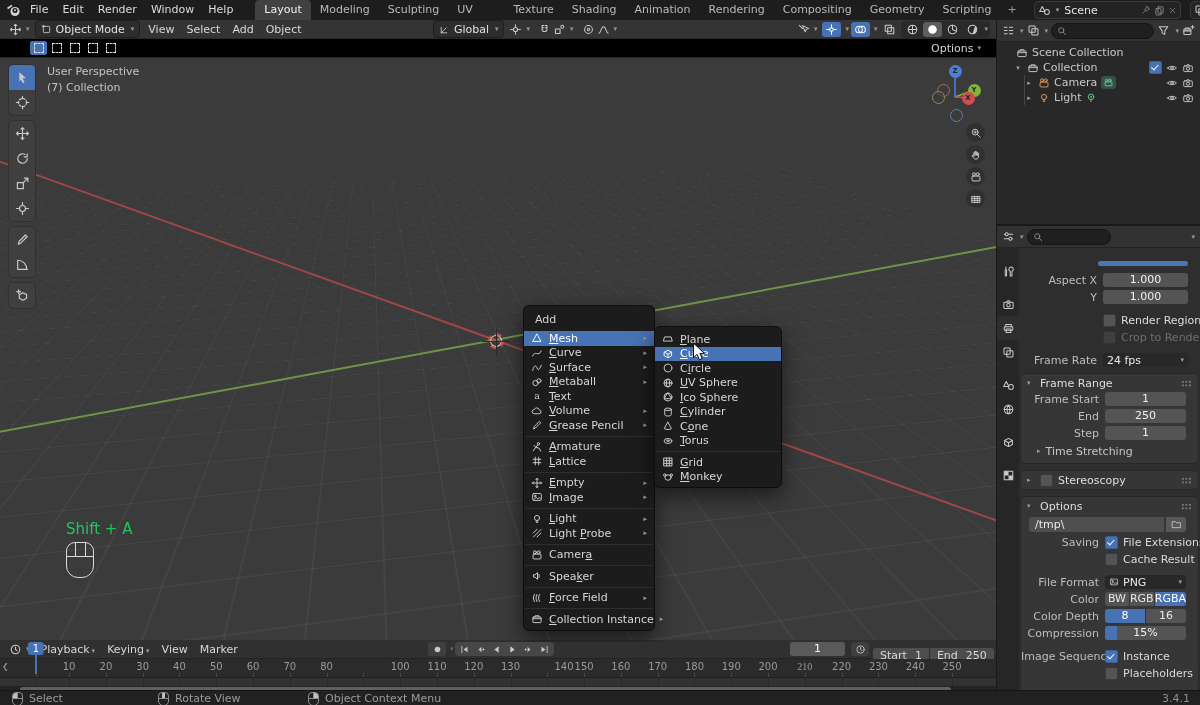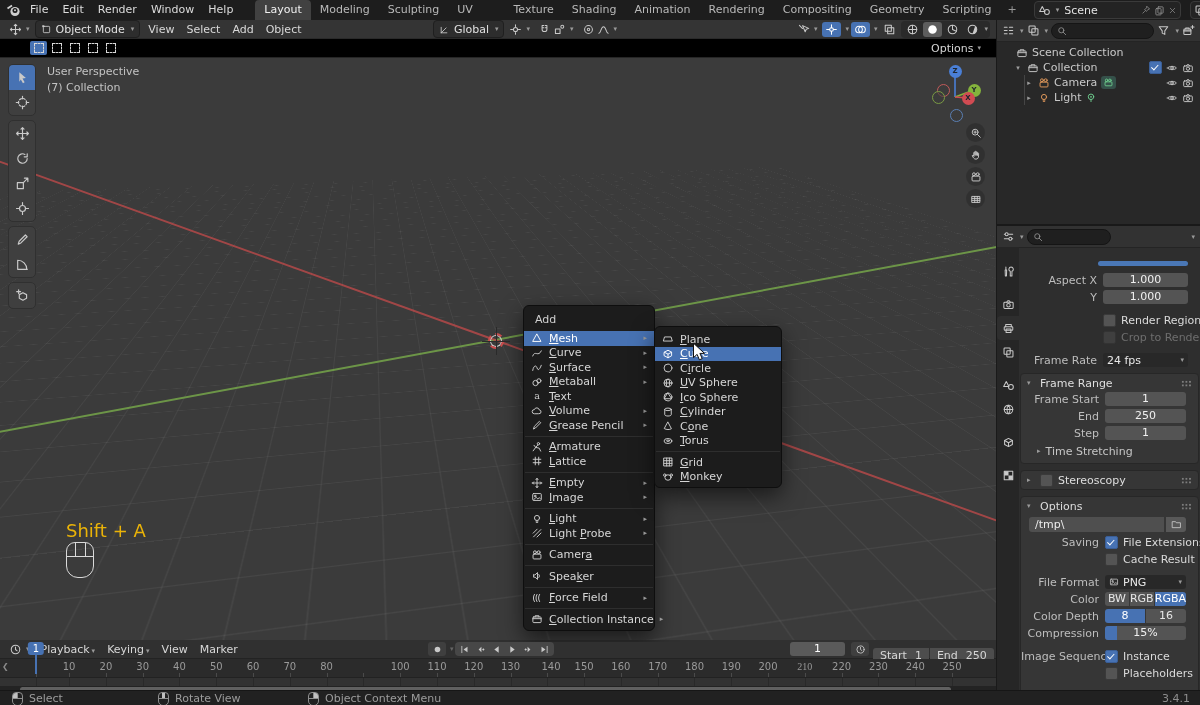--- a/index.html
+++ b/index.html
@@ -65,21 +65,21 @@
   .tool.active{background:#4772b3}
   
   .ball{position:absolute;border-radius:50%;display:flex;align-items:center;justify-content:center;
         font-size:7px;font-weight:bold;color:#20262e}
   .ball.pos{width:13px;height:13px}
   .ball.neg{width:11px;height:11px;background:rgba(60,60,60,.6)}
   .navbtn{position:absolute;width:19px;height:19px;border-radius:50%;background:rgba(46,46,46,.75);
           display:flex;align-items:center;justify-content:center;color:#d6d6d6}
   .navbtn .icn{width:12px;height:12px}
   
-  #screencast-keys{position:absolute;left:66px;top:462px;font-size:18px;color:#eab308}
+  #screencast-keys{position:absolute;left:66px;top:462px;font-size:15px;color:#22c55e}
   #screencast-mouse{position:absolute;left:66px;top:484px;width:26px;height:34px;border:1.6px solid #dadada;
           border-radius:9px 9px 12px 12px}
   #screencast-mouse::before{content:'';position:absolute;left:7.5px;top:0;height:13px;border-left:1.4px solid #dadada}
   #screencast-mouse::after{content:'';position:absolute;right:7.5px;top:0;height:13px;border-right:1.4px solid #dadada}
   #screencast-mouse i{position:absolute;left:0;right:0;top:13px;border-top:1.4px solid #dadada}
   
   .popup{position:absolute;background:#1c1c1c;border:1px solid #0e0e0e;border-radius:6px;
          box-shadow:0 8px 22px rgba(0,0,0,.55);padding:3px 0;z-index:30}
   #add-menu{left:523px;top:247px;width:130px}
   #mesh-submenu{left:654px;top:268px;width:126px}
@@ -1358,21 +1358,21 @@
       <span class="num" style="left: 358px; margin-top: 35px;">90</span>
       <span class="tick" style="left: 363.404px;"></span>
       <span class="num" style="left: 400.191px;">100</span>
       <span class="tick" style="left: 400.191px;"></span>
       <span class="num" style="left: 436.978px;">110</span>
       <span class="tick" style="left: 436.978px;"></span>
       <span class="num" style="left: 473.765px;">120</span>
       <span class="tick" style="left: 473.765px;"></span>
       <span class="num" style="left: 510.552px;">130</span>
       <span class="tick" style="left: 510.552px;"></span>
-      <span class="num" style="left: 551px;">140</span>
+      <span class="num" style="left: 564px;">140</span>
       <span class="tick" style="left: 547.339px;"></span>
       <span class="num" style="left: 584.126px;">150</span>
       <span class="tick" style="left: 584.126px;"></span>
       <span class="num" style="left: 620.913px;">160</span>
       <span class="tick" style="left: 620.913px;"></span>
       <span class="num" style="left: 657.7px;">170</span>
       <span class="tick" style="left: 657.7px;"></span>
       <span class="num" style="left: 694.487px;">180</span>
       <span class="tick" style="left: 694.487px;"></span>
       <span class="num" style="left: 731.274px;">190</span>

